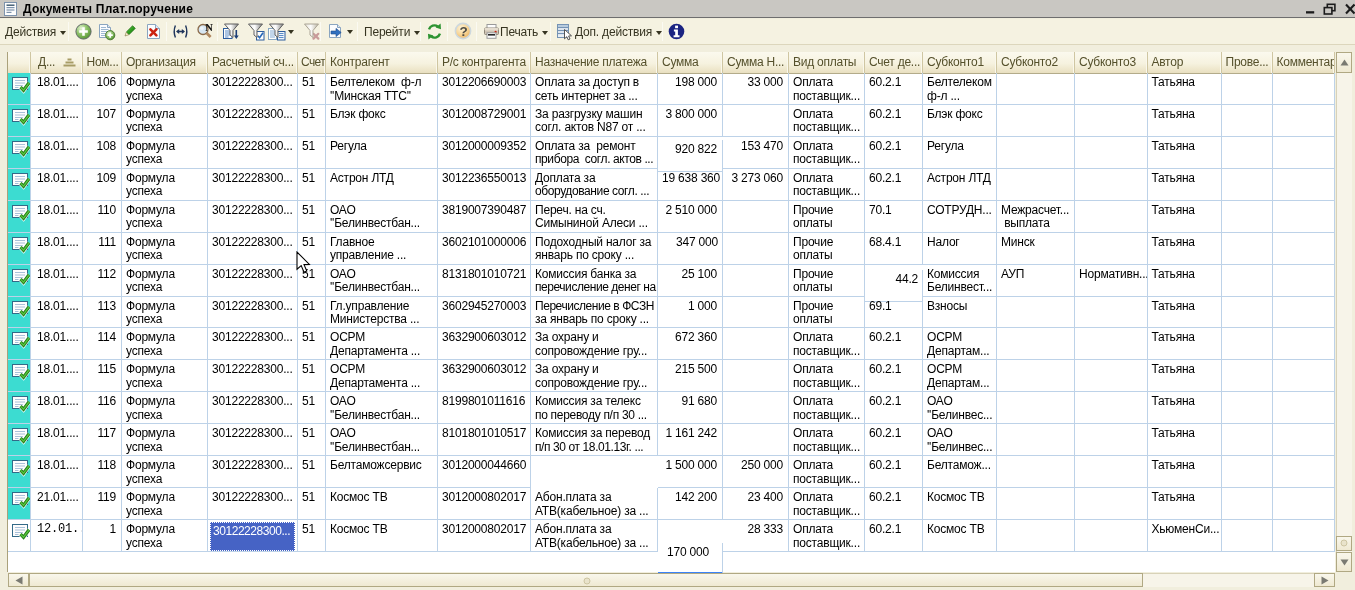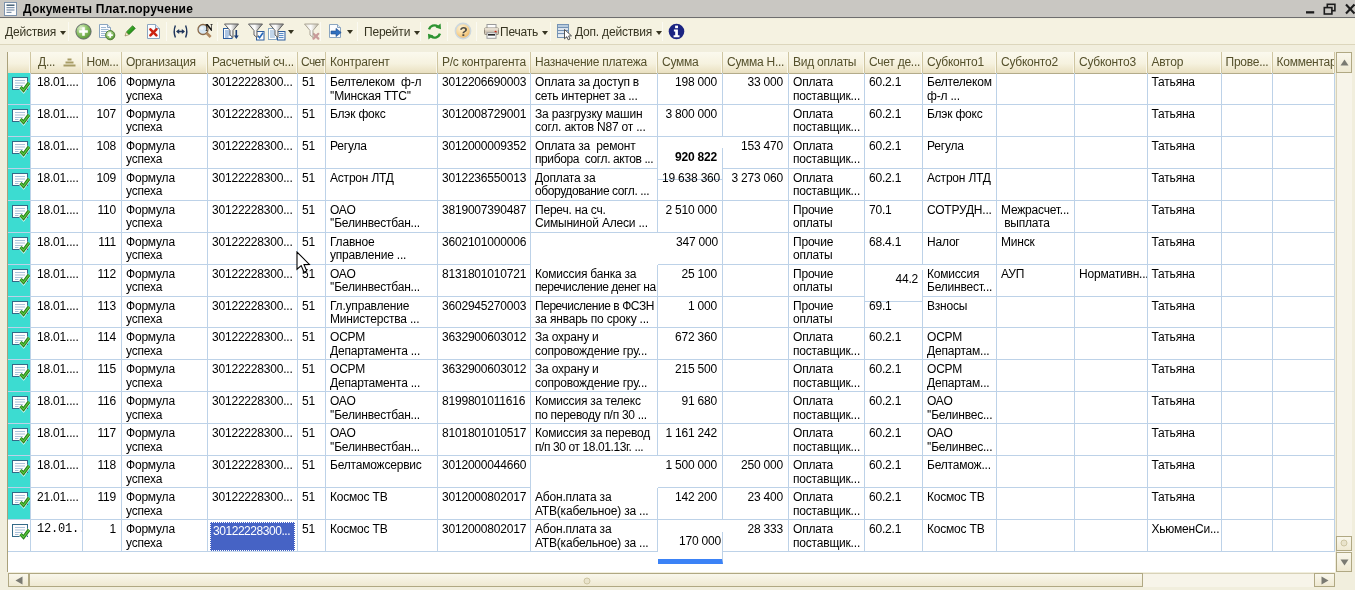--- a/index.html
+++ b/index.html
@@ -340,21 +340,21 @@
       </svg>
     </div>
 <div class="cell gl" style="left:31px;top:136.86px;width:51.5px;height:31.93px;border-bottom:1px solid #bdd2e8;padding-left:6px;">18.01....</div>
 <div class="cell gl r" style="left:82.5px;top:136.86px;width:39.5px;height:31.93px;border-bottom:1px solid #bdd2e8;padding-right:5px;">108</div>
 <div class="cell gl" style="left:122px;top:136.86px;width:86px;height:31.93px;border-bottom:1px solid #bdd2e8;">Формула<br>успеха</div>
 <div class="cell gl" style="left:208px;top:136.86px;width:90px;height:31.93px;border-bottom:1px solid #bdd2e8;">30122228300...</div>
 <div class="cell gl" style="left:298px;top:136.86px;width:28px;height:31.93px;border-bottom:1px solid #bdd2e8;">51</div>
 <div class="cell gl" style="left:326px;top:136.86px;width:112px;height:31.93px;border-bottom:1px solid #bdd2e8;">Регула</div>
 <div class="cell gl" style="left:438px;top:136.86px;width:93px;height:31.93px;border-bottom:1px solid #bdd2e8;">3012000009352</div>
 <div class="cell gl" style="left:531px;top:136.86px;width:127px;height:31.93px;border-bottom:1px solid #bdd2e8;">Оплата за&nbsp; ремонт<br><span style="letter-spacing:-0.4px">прибора&nbsp; согл. актов ...</span></div>
-<div class="cell gl r" style="left:658px;top:148px;width:65px;height:31.93px;border-bottom:1px solid #bdd2e8;padding-right:5px;font-weight:bold;">920 822</div>
+<div class="cell gl r" style="left:658px;top:140px;width:65px;height:31.93px;border-bottom:1px solid #bdd2e8;padding-right:5px;">920 822</div>
 <div class="cell gl r" style="left:723px;top:136.86px;width:66px;height:31.93px;border-bottom:1px solid #bdd2e8;padding-right:5px;">153 470</div>
 <div class="cell gl" style="left:789px;top:136.86px;width:76px;height:31.93px;border-bottom:1px solid #bdd2e8;">Оплата<br>поставщик...</div>
 <div class="cell gl" style="left:865px;top:136.86px;width:58px;height:31.93px;border-bottom:1px solid #bdd2e8;">60.2.1</div>
 <div class="cell gl" style="left:923px;top:136.86px;width:74px;height:31.93px;border-bottom:1px solid #bdd2e8;">Регула</div>
 <div class="cell gl" style="left:997px;top:136.86px;width:78px;height:31.93px;border-bottom:1px solid #bdd2e8;"></div>
 <div class="cell gl" style="left:1075px;top:136.86px;width:72.5px;height:31.93px;border-bottom:1px solid #bdd2e8;"></div>
 <div class="cell gl" style="left:1147.5px;top:136.86px;width:74.0px;height:31.93px;border-bottom:1px solid #bdd2e8;">Татьяна</div>
 <div class="cell gl" style="left:1221.5px;top:136.86px;width:51.0px;height:31.93px;border-bottom:1px solid #bdd2e8;"></div>
 <div class="cell gl" style="left:1272.5px;top:136.86px;width:62.5px;height:31.93px;border-bottom:1px solid #bdd2e8;"></div>
 <div class="cell gl teal" style="left:8px;top:168.79px;width:23px;height:31.93px;border-bottom:1px solid #bdd2e8;">
@@ -435,20 +435,21 @@
 <path d="M8.5 11.2 L11.5 14.2 L17 6.8" fill="none" stroke="#55c43c" stroke-width="1.4"></path>
       </svg>
     </div>
 <div class="cell gl" style="left:31px;top:232.65px;width:51.5px;height:31.93px;border-bottom:1px solid #bdd2e8;padding-left:6px;">18.01....</div>
 <div class="cell gl r" style="left:82.5px;top:232.65px;width:39.5px;height:31.93px;border-bottom:1px solid #bdd2e8;padding-right:5px;">111</div>
 <div class="cell gl" style="left:122px;top:232.65px;width:86px;height:31.93px;border-bottom:1px solid #bdd2e8;">Формула<br>успеха</div>
 <div class="cell gl" style="left:208px;top:232.65px;width:90px;height:31.93px;border-bottom:1px solid #bdd2e8;">30122228300...</div>
 <div class="cell gl" style="left:298px;top:232.65px;width:28px;height:31.93px;border-bottom:1px solid #bdd2e8;">51</div>
 <div class="cell gl" style="left:326px;top:232.65px;width:112px;height:31.93px;border-bottom:1px solid #bdd2e8;">Главное<br>управление ...</div>
 <div class="cell gl" style="left:438px;top:232.65px;width:93px;height:31.93px;border-bottom:1px solid #bdd2e8;">3602101000006</div>
+<div class="cell gl" style="left:531px;top:232.65px;width:127px;height:31.93px;border-bottom:1px solid #bdd2e8;">Подоходный налог за<br>январь по сроку ...</div>
 <div class="cell gl r" style="left:658px;top:232.65px;width:65px;height:31.93px;border-bottom:1px solid #bdd2e8;">347 000</div>
 <div class="cell gl r" style="left:723px;top:232.65px;width:66px;height:31.93px;border-bottom:1px solid #bdd2e8;padding-right:5px;"></div>
 <div class="cell gl" style="left:789px;top:232.65px;width:76px;height:31.93px;border-bottom:1px solid #bdd2e8;">Прочие<br>оплаты</div>
 <div class="cell gl" style="left:865px;top:232.65px;width:58px;height:31.93px;border-bottom:1px solid #bdd2e8;">68.4.1</div>
 <div class="cell gl" style="left:923px;top:232.65px;width:74px;height:31.93px;border-bottom:1px solid #bdd2e8;">Налог</div>
 <div class="cell gl" style="left:997px;top:232.65px;width:78px;height:31.93px;border-bottom:1px solid #bdd2e8;">Минск</div>
 <div class="cell gl" style="left:1075px;top:232.65px;width:72.5px;height:31.93px;border-bottom:1px solid #bdd2e8;"></div>
 <div class="cell gl" style="left:1147.5px;top:232.65px;width:74.0px;height:31.93px;border-bottom:1px solid #bdd2e8;">Татьяна</div>
 <div class="cell gl" style="left:1221.5px;top:232.65px;width:51.0px;height:31.93px;border-bottom:1px solid #bdd2e8;"></div>
 <div class="cell gl" style="left:1272.5px;top:232.65px;width:62.5px;height:31.93px;border-bottom:1px solid #bdd2e8;"></div>
@@ -723,21 +724,21 @@
     </div>
 <div class="cell gl" style="left:31px;top:520.02px;width:51.5px;height:31.93px;border-bottom:1px solid #bdd2e8;padding-left:6px;font-family:Liberation Mono, monospace;">12.01....</div>
 <div class="cell gl r" style="left:82.5px;top:520.02px;width:39.5px;height:31.93px;border-bottom:1px solid #bdd2e8;padding-right:5px;">1</div>
 <div class="cell gl" style="left:122px;top:520.02px;width:86px;height:31.93px;border-bottom:1px solid #bdd2e8;">Формула<br>успеха</div>
 <div class="cell gl" style="left:208px;top:520.02px;width:90px;height:31.93px;border-bottom:1px solid #bdd2e8;"></div>
 <div class="cell" style="left:210px;top:522.02px;width:85px;height:29.43px;background:#4663c5;color:#fff;outline:1px dotted #fff;outline-offset:-1px;padding-left:3px;letter-spacing:-0.45px;">30122228300...</div>
 <div class="cell gl" style="left:298px;top:520.02px;width:28px;height:31.93px;border-bottom:1px solid #bdd2e8;">51</div>
 <div class="cell gl" style="left:326px;top:520.02px;width:112px;height:31.93px;border-bottom:1px solid #bdd2e8;">Космос ТВ</div>
 <div class="cell gl" style="left:438px;top:520.02px;width:93px;height:31.93px;border-bottom:1px solid #bdd2e8;">3012000802017</div>
 <div class="cell gl" style="left:531px;top:520.02px;width:127px;height:31.93px;border-bottom:1px solid #bdd2e8;">Абон.плата за<br>АТВ(кабельное) за ...</div>
-<div class="cell gl r" style="left:658px;top:532px;width:65px;height:31.93px;border-bottom:5px solid #3b82f6;padding-right:1px;">170 000</div>
+<div class="cell gl r" style="left:658px;top:543px;width:65px;height:31.93px;border-bottom:3px solid #3b82f6;padding-right:13px;">170 000</div>
 <div class="cell gl r" style="left:723px;top:520.02px;width:66px;height:31.93px;border-bottom:1px solid #bdd2e8;padding-right:5px;">28 333</div>
 <div class="cell gl" style="left:789px;top:520.02px;width:76px;height:31.93px;border-bottom:1px solid #bdd2e8;">Оплата<br>поставщик...</div>
 <div class="cell gl" style="left:865px;top:520.02px;width:58px;height:31.93px;border-bottom:1px solid #bdd2e8;">60.2.1</div>
 <div class="cell gl" style="left:923px;top:520.02px;width:74px;height:31.93px;border-bottom:1px solid #bdd2e8;">Космос ТВ</div>
 <div class="cell gl" style="left:997px;top:520.02px;width:78px;height:31.93px;border-bottom:1px solid #bdd2e8;"></div>
 <div class="cell gl" style="left:1075px;top:520.02px;width:72.5px;height:31.93px;border-bottom:1px solid #bdd2e8;"></div>
 <div class="cell gl" style="left:1147.5px;top:520.02px;width:74.0px;height:31.93px;border-bottom:1px solid #bdd2e8;">ХьюменСи...</div>
 <div class="cell gl" style="left:1221.5px;top:520.02px;width:51.0px;height:31.93px;border-bottom:1px solid #bdd2e8;"></div>
 <div class="cell gl" style="left:1272.5px;top:520.02px;width:62.5px;height:31.93px;border-bottom:1px solid #bdd2e8;"></div>
 <div class="abs sbtrack" style="left:1336.0px;top:52.0px;width:16.0px;height:520.0px;border-left:1px solid #d8d2b8"></div>

